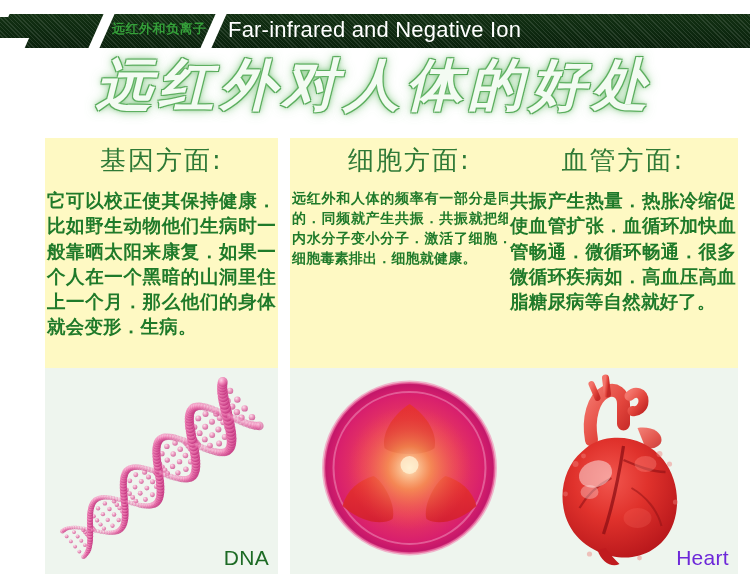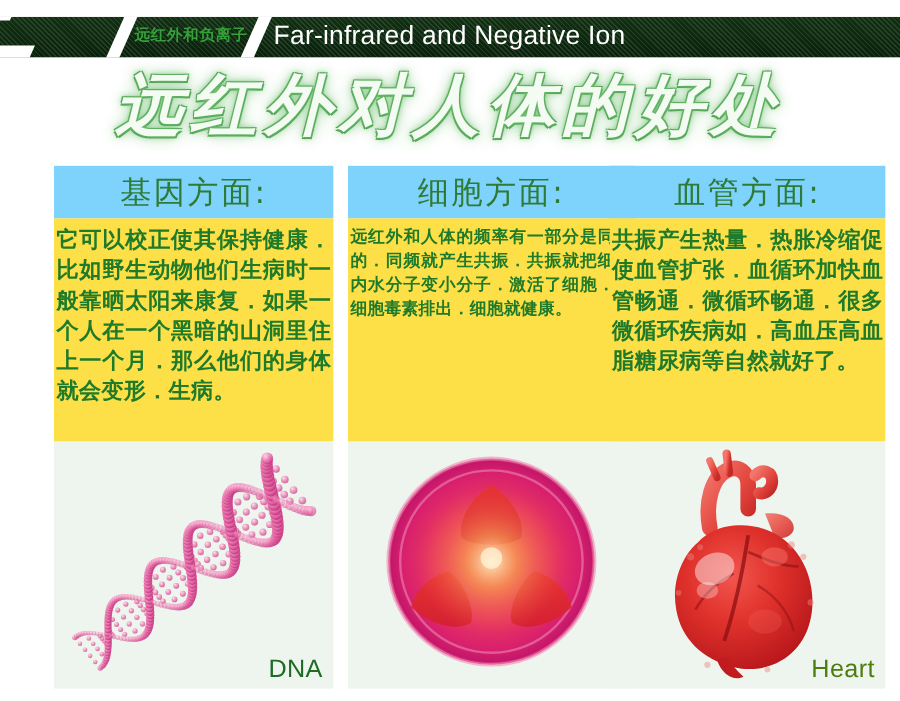--- a/index.html
+++ b/index.html
@@ -59,21 +59,21 @@
     white-space:nowrap;
     font-family:"Liberation Sans",sans-serif;
   }
 
   
   #page-title{
     position:absolute;left:0;top:58px;width:750px;
     text-align:center;
     font-size:56px;
     line-height:62px;
-    font-family:Liberation Serif, serif;
+    font-family:Liberation Mono, monospace;
     font-weight:700;
     font-style:italic;
     color:#f3fbf2;
     letter-spacing:6px;
     white-space:nowrap;
     text-shadow:
       0 0 2px #5db45f,
       0 0 5px #7cc57e,
       1px 1px 0 #4a9e4d,
       -1px -1px 0 #4a9e4d,
@@ -89,33 +89,33 @@
     width:233px;
     height:436px;
     overflow:hidden;
   }
   #card-1{left:45px;}
   #card-2{left:290px;width:239px;}
   #card-3{left:508px;width:230px;}
 
   .card-head{
     height:44px;
-    background:#7dd3fc;
+    background:#fef9c3;
     display:flex;align-items:center;justify-content:center;
   }
   .card-head-text{
     font-size:26px;
     font-weight:400;
     color:#2f7a36;
     letter-spacing:2px;
     font-family:"DejaVu Sans","Liberation Sans",sans-serif;
     white-space:nowrap;
   }
   .card-body{
-    background:#fde047;
+    background:#fef9c3;
     padding:6px 2px 4px 2px;
     height:186px;
     box-sizing:border-box;
   }
   .card-body-text{
     font-size:18.5px;
     line-height:25.3px;
     color:#1f7a2a;
     font-weight:600;
     letter-spacing:.2px;
@@ -132,21 +132,21 @@
     overflow:hidden;
   }
   .fig-caption{
     position:absolute;right:9px;bottom:4px;
     font-size:21px;
     color:#1d6b25;
     font-family:"Liberation Sans",sans-serif;
     letter-spacing:.3px;
     margin-left:48px;
   }
-  #caption-heart{color:#4d7c0f;}
+  #caption-heart{color:#6d28d9;}
 
   
   #dna-canvas{position:absolute;left:0;top:0;width:100%;height:100%;}
 
   
   #cell-canvas{position:absolute;left:0;top:0;width:100%;height:100%;}
 
   
   #heart-canvas{position:absolute;left:0;top:0;width:100%;height:100%;}
 </style>

